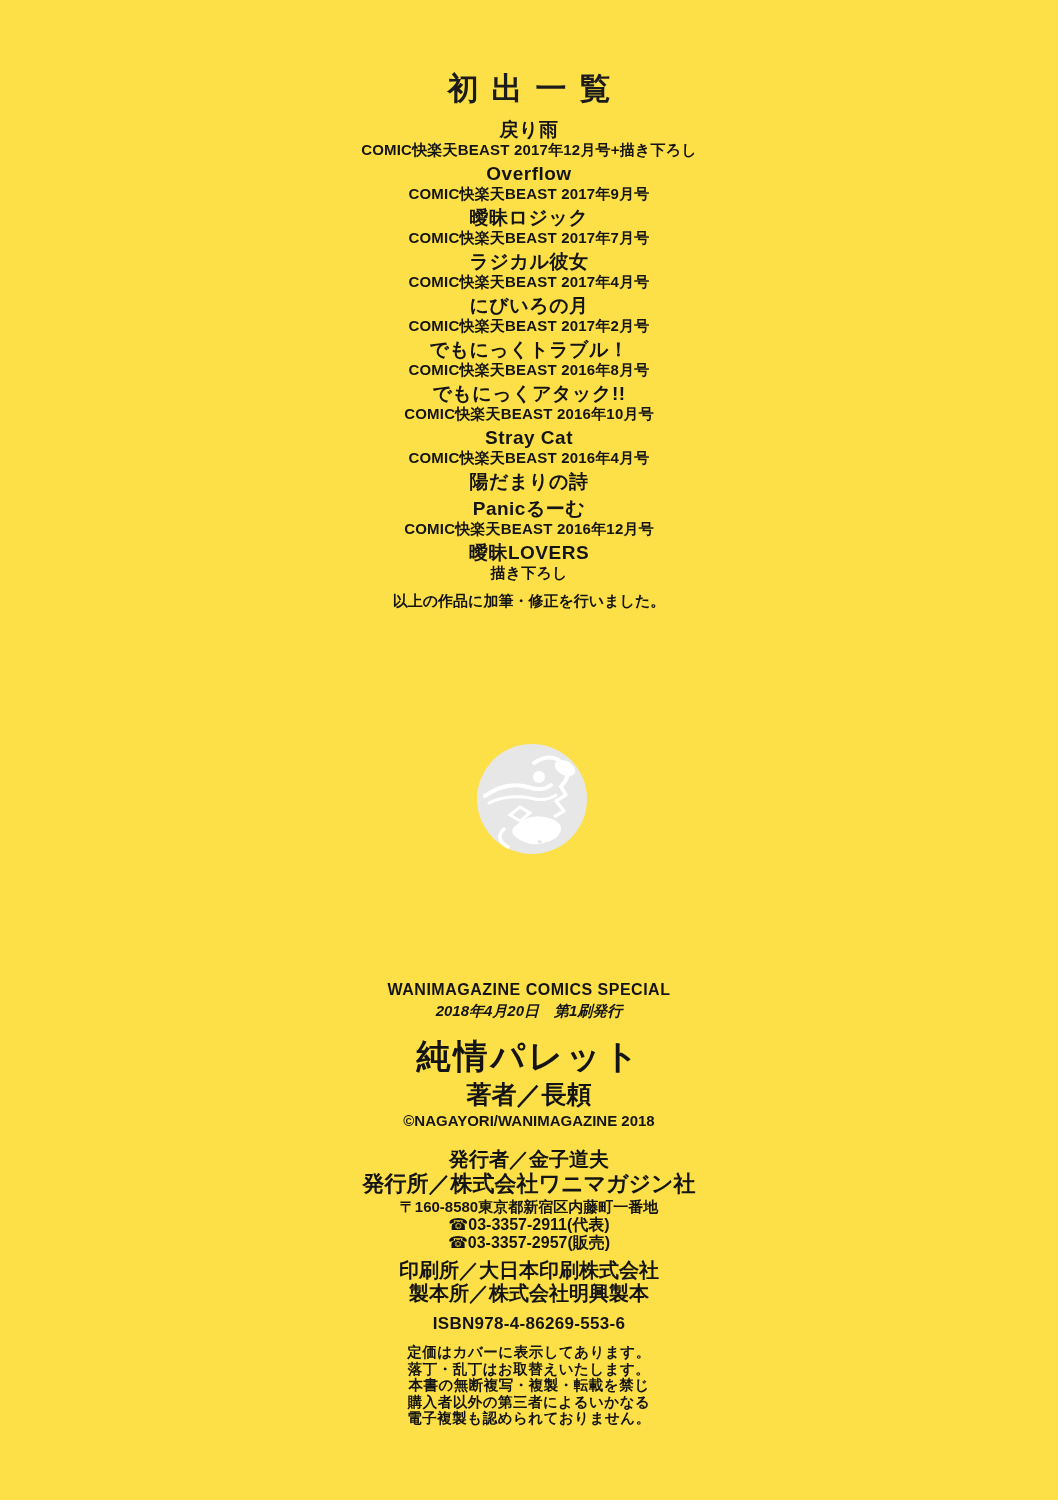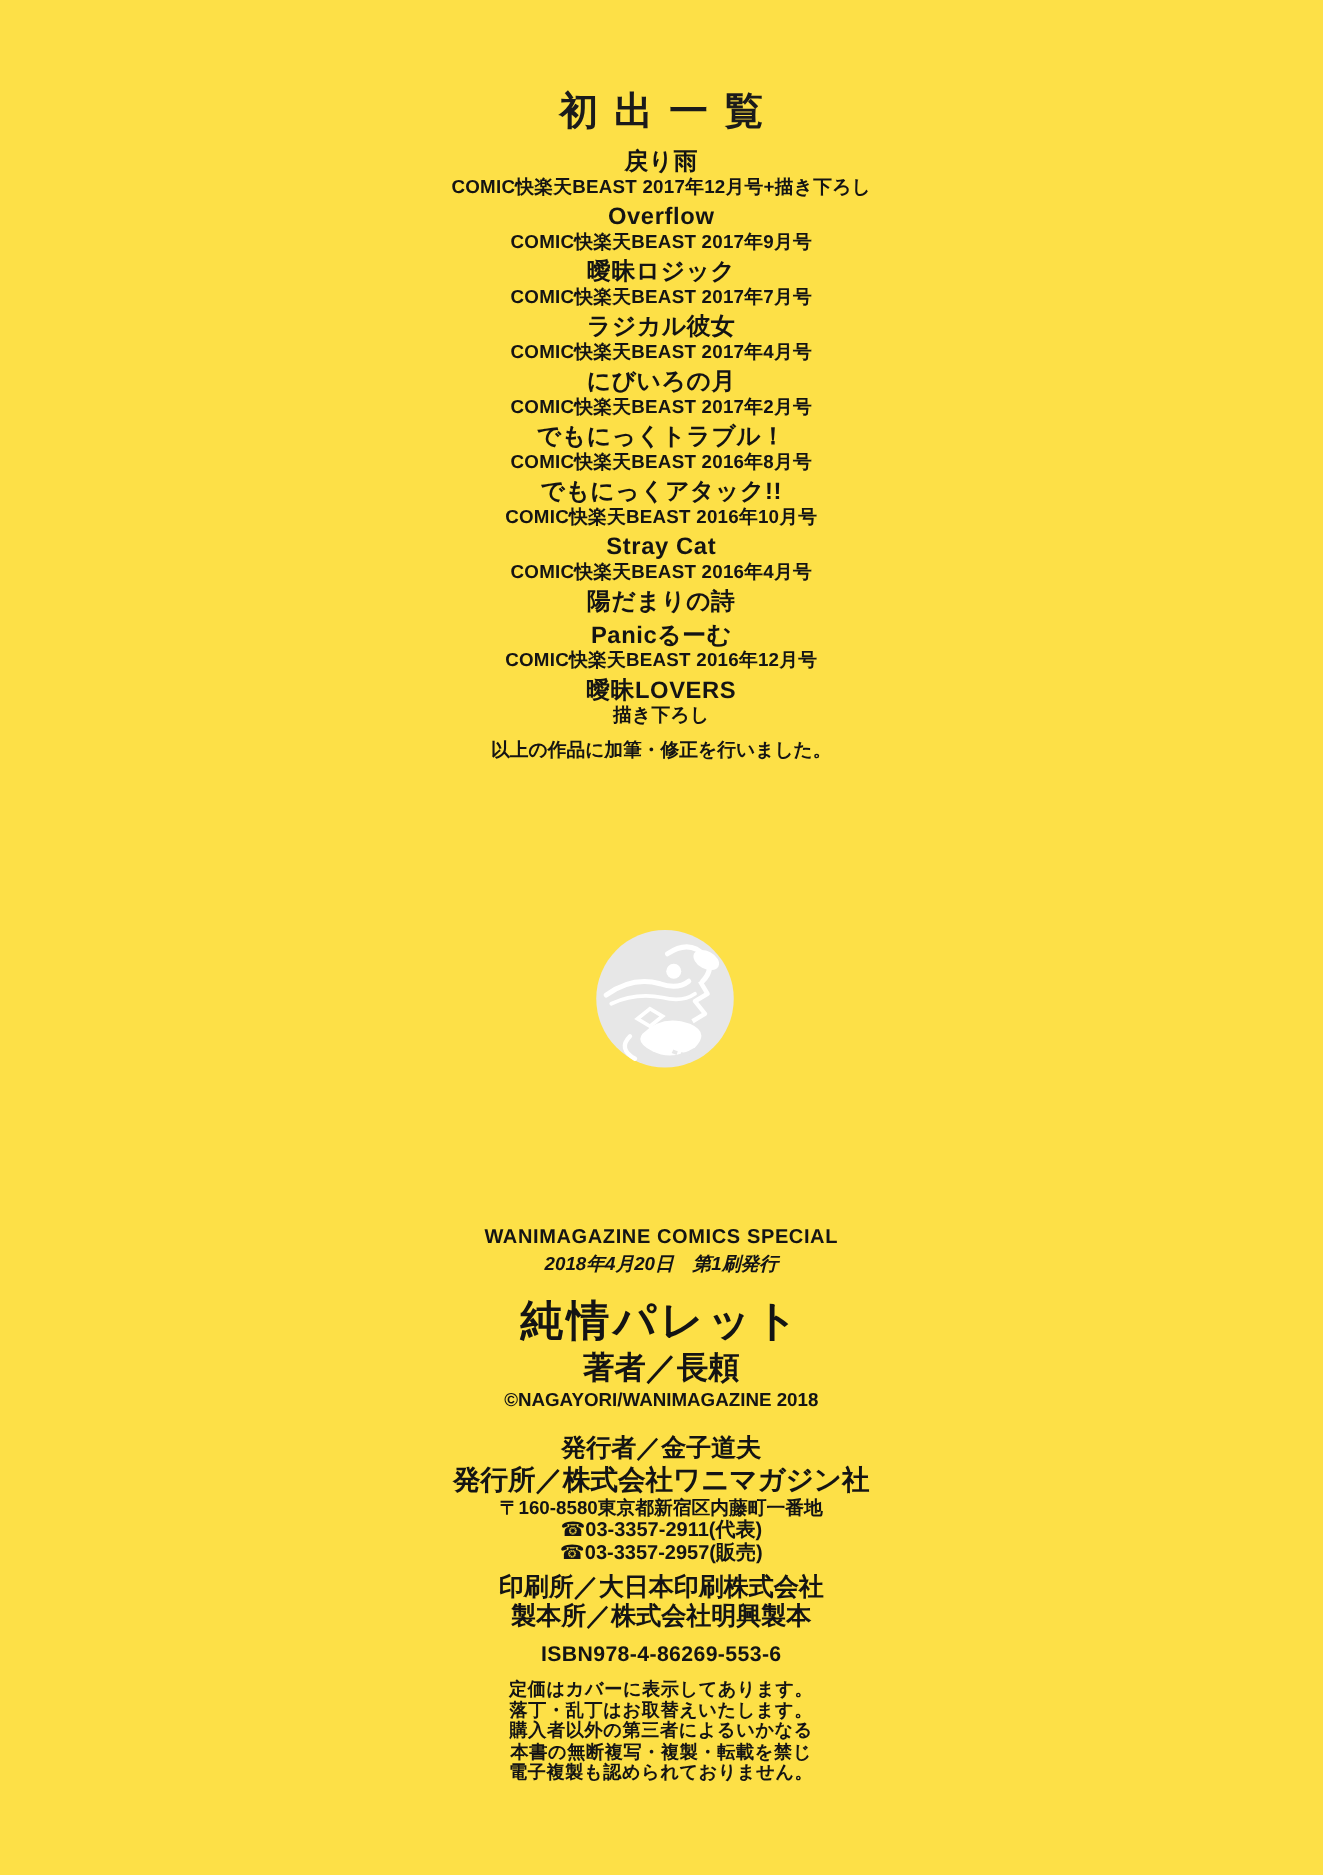--- a/index.html
+++ b/index.html
@@ -139,18 +139,18 @@
   <div class="abs-center printer-block">
     <div class="printer-line">印刷所／大日本印刷株式会社</div>
     <div class="printer-line">製本所／株式会社明興製本</div>
   </div>
 
   <div class="abs-center isbn-line">ISBN978-4-86269-553-6</div>
 
   <div class="abs-center notes-block">
     <div>定価はカバーに表示してあります。</div>
     <div>落丁・乱丁はお取替えいたします。</div>
+    <div>本書の無断複写・複製・転載を禁じ</div>
     <div>購入者以外の第三者によるいかなる</div>
-    <div>本書の無断複写・複製・転載を禁じ</div>
     <div>電子複製も認められておりません。</div>
   </div>
 
 </div>
 
 </body></html>

